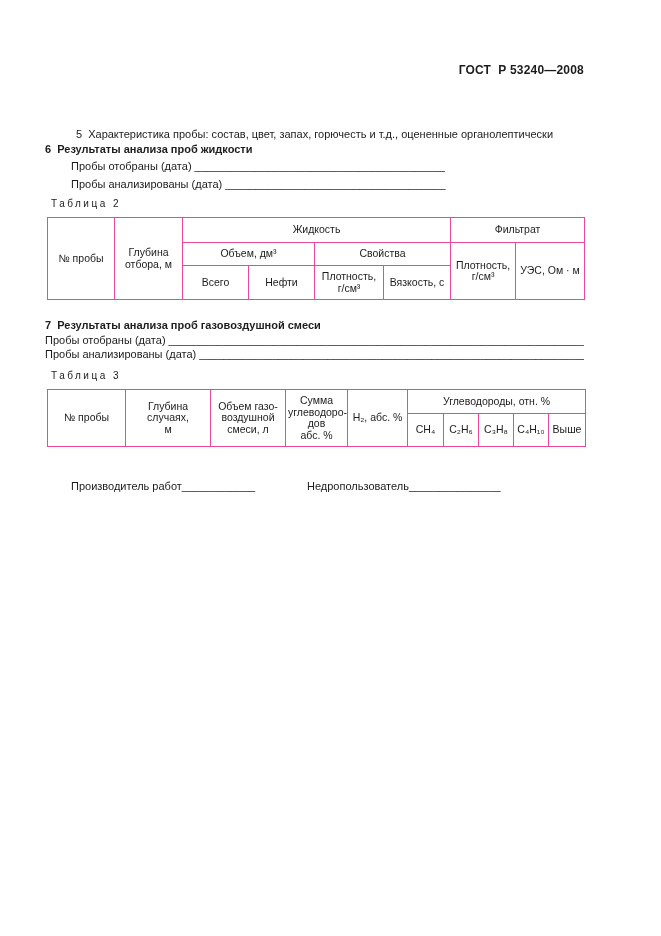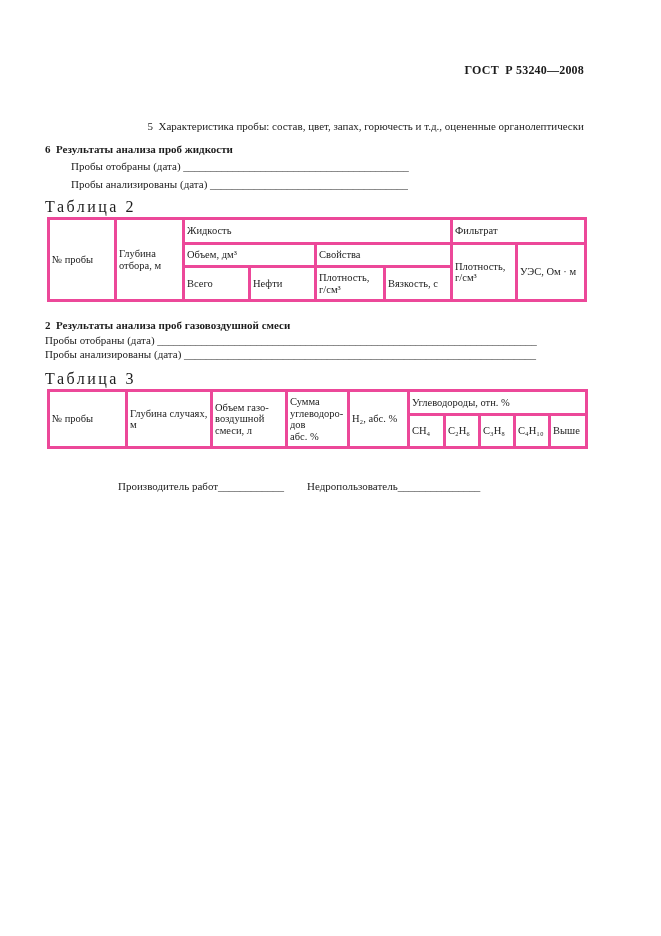--- a/index.html
+++ b/index.html
@@ -1,93 +1,93 @@
 <!DOCTYPE html>
 <html><head>
 <meta charset="utf-8">
 <style>
   html, body { margin: 0; padding: 0; background: #fff; }
   .page {
     position: relative;
     width: 643px;
     height: 936px;
     background: #ffffff;
-    font-family: Liberation Serif, serif;
+    font-family: Liberation Sans, sans-serif;
     color: #1c1c1c;
     overflow: hidden;
   }
   .abs { position: absolute; }
   .doc-number {
     top: 63px; left: 45px; width: 539px;
     text-align: right;
     font-size: 12px; font-weight: bold;
     white-space: pre;
     letter-spacing: 0.2px;
   }
   .notes {
     top: 92px; left: 45px; width: 539px;
     font-size: 11px; line-height: 13px;
     text-align: justify;
     white-space: pre-wrap;
   }
-  .note-item5 { margin-top: 2px; text-align: right; }
+  .note-item5 { margin-top: 10px; text-align: center; }
   .sec-heading {
     left: 45px; width: 539px;
     font-size: 11px; font-weight: bold;
     white-space: pre;
   }
   .sec6-heading { top: 143px; }
   .sec7-heading { top: 319px; }
   .date-line {
     font-size: 11px;
     white-space: pre;
     overflow: hidden;
     max-width: 545px;
   }
   .s6-line1 { top: 160px; left: 71px; }
   .s6-line2 { top: 178px; left: 71px; }
   .s7-line1 { top: 334px; left: 45px; width: 539px; }
   .s7-line2 { top: 348px; left: 45px; width: 539px; }
   .tbl-caption {
-    left: 45px;
-    font-size: 16px;
+    left: 51px;
+    font-size: 10px;
     letter-spacing: 2.5px;
     white-space: pre;
   }
   .t2-caption { top: 198px; }
   .t3-caption { top: 370px; }
   table.form-table {
     position: absolute;
     border-collapse: collapse;
     table-layout: fixed;
   }
   .t2 { top: 217px; left: 47px; width: 537px; }
   .t3 { top: 389px; left: 47px; width: 538px; }
   table.form-table td {
-    border: 3px solid #ec4899;
-    text-align: left;
+    border: 1px solid #ec4899;
+    text-align: center;
     vertical-align: middle;
     font-size: 10.5px;
     line-height: 11.5px;
     padding: 1px 2px;
     color: #1c1c1c;
   }
   td.ml { white-space: pre-line; margin-left: 33px; }
   td.nw { white-space: nowrap; }
   .t2 tr.r1 { height: 25px; }
   .t2 tr.r2 { height: 23px; }
   .t2 tr.r3 { height: 34px; }
   .t3 tr.r1 { height: 24px; }
   .t3 tr.r2 { height: 33px; }
   .signature {
     top: 480px;
     font-size: 11px;
     white-space: pre;
   }
-  .sig-contractor { left: 71px; margin-left: 47px; }
+  .sig-contractor { left: 71px; }
   .sig-subsoil { left: 307px; }
   .page-number {
     top: 846px; left: 45px; width: 536px;
     text-align: right;
     font-size: 11px;
   }
 </style>
 </head>
 <body>
 
@@ -134,21 +134,21 @@
     <tr class="r3">
       <td>Всего</td>
       <td>Нефти</td>
       <td class="ml">Плотность,
 г/см³</td>
       <td class="nw">Вязкость, с</td>
     </tr>
   </tbody>
     </table>
 
-  <div class="abs sec-heading sec7-heading">2  Результаты анализа проб газовоздушной смеси</div>
+  <div class="abs sec-heading sec7-heading">7  Результаты анализа проб газовоздушной смеси</div>
   <div class="abs date-line s7-line1">Пробы отобраны (дата) _____________________________________________________________________</div>
   <div class="abs date-line s7-line2">Пробы анализированы (дата) ________________________________________________________________</div>
 
   <div class="abs tbl-caption t3-caption">Таблица 3</div>
 
   <table class="form-table t3">
     <colgroup>
       <col style="width:78px">
         <col style="width:85px">
         <col style="width:75px">

